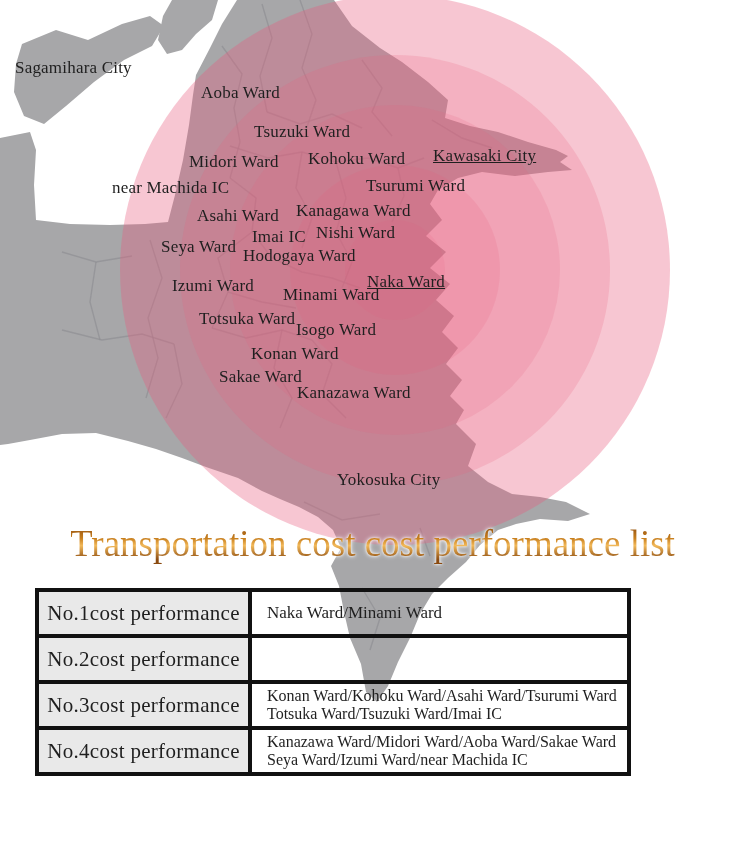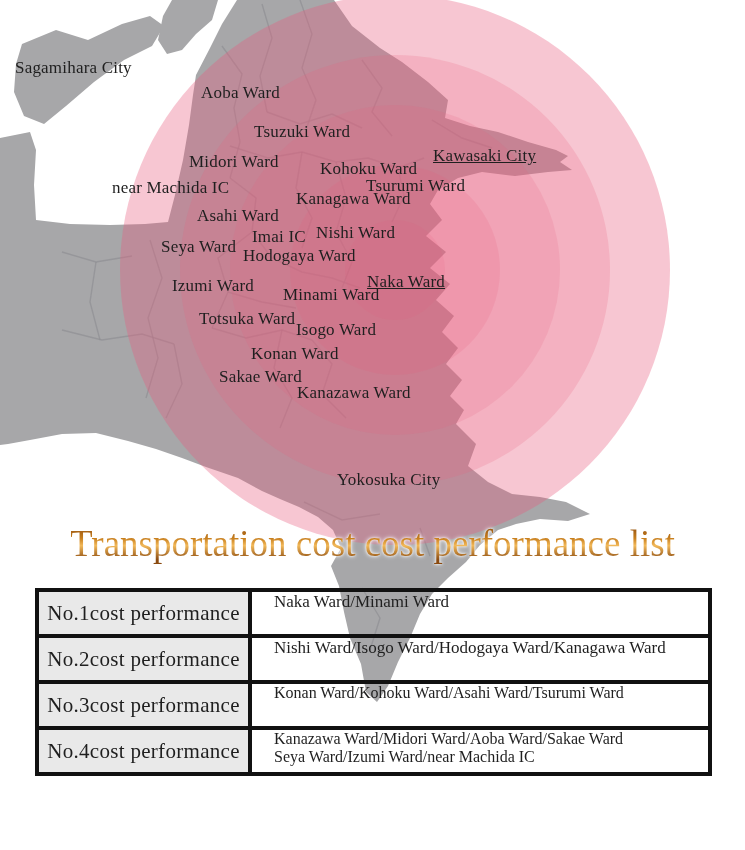--- a/index.html
+++ b/index.html
@@ -23,34 +23,34 @@
     font-size:37px; letter-spacing:0px;
     background:linear-gradient(180deg,
       var(--title-gold-dark,#8a4a10) 6%,
       var(--title-gold-mid,#c87f1e) 38%,
       var(--title-gold-light,#f2b95a) 55%,
       var(--title-gold-dark,#8a4a10) 88%);
     -webkit-background-clip:text; background-clip:text; color:transparent;
     filter: drop-shadow(0 0 1px rgba(255,255,255,.95)) drop-shadow(0 0 2px rgba(255,255,255,.8));
   }
   .cp-table {
-    position:absolute; z-index:4; left:35px; top:588px; width:677px;
+    position:absolute; z-index:4; left:35px; top:588px; width:596px;
     border:4px solid var(--table-border,#111); box-sizing:border-box;
   }
   .cp-row { display:flex; border-top:4px solid var(--table-border,#111); height:42px; }
   .cp-row:first-child { border-top:none; }
   .cell-rank {
     width:213px; flex:0 0 213px; background:var(--table-header-bg,#e9e9e9);
     border-right:4px solid var(--table-border,#111); box-sizing:border-box;
     display:flex; align-items:center; justify-content:center;
     font-size:21px; color:var(--text,#1f1f1f); letter-spacing:.3px;
   }
   .cell-wards {
-    flex:1; display:flex; flex-direction:column; justify-content:flex-start;
-    padding-left:22px; font-size:17px; color:var(--text,#1f1f1f); line-height:1.18;
+    flex:1; display:flex; flex-direction:column; justify-content:center;
+    padding-left:15px; font-size:17px; color:var(--text,#1f1f1f); line-height:1.18;
   }
   .cp-row.two-line .cell-wards { font-size:16px; line-height:1.12; }
   .cell-wards span:empty { display:none; }
 </style>
 </head>
 <body>
 
 <div class="stage">
 
   <svg class="map" width="745" height="850" viewBox="0 0 745 850" aria-hidden="true">
@@ -106,26 +106,26 @@
       <circle class="ring" cx="395" cy="270" r="105" fill-opacity="0.16"></circle>
       <circle class="ring" cx="395" cy="270" r="50" fill-opacity="0.12"></circle>
     </g>
   </svg>
 
   <div>
     <div class="map-label" style="left: 15px; top: 58px;">Sagamihara City</div>
     <div class="map-label" style="left: 201px; top: 83px;">Aoba Ward</div>
     <div class="map-label" style="left: 254px; top: 122px;">Tsuzuki Ward</div>
     <div class="map-label" style="left: 189px; top: 152px;">Midori Ward</div>
-    <div class="map-label" style="left: 320px; top: 149px; margin-top: 10px;">Kohoku Ward</div>
+    <div class="map-label" style="left: 308px; top: 149px;">Kohoku Ward</div>
     <div class="map-label" style="left: 433px; top: 146px; text-decoration: underline;">Kawasaki City</div>
     <div class="map-label" style="left: 112px; top: 178px;">near Machida IC</div>
     <div class="map-label" style="left: 366px; top: 176px;">Tsurumi Ward</div>
     <div class="map-label" style="left: 197px; top: 206px;">Asahi Ward</div>
-    <div class="map-label" style="left: 296px; top: 189px;">Kanagawa Ward</div>
+    <div class="map-label" style="left: 296px; top: 201px;">Kanagawa Ward</div>
     <div class="map-label" style="left: 252px; top: 227px;">Imai IC</div>
     <div class="map-label" style="left: 316px; top: 223px;">Nishi Ward</div>
     <div class="map-label" style="left: 161px; top: 237px;">Seya Ward</div>
     <div class="map-label" style="left: 243px; top: 246px;">Hodogaya Ward</div>
     <div class="map-label" style="left: 172px; top: 276px;">Izumi Ward</div>
     <div class="map-label" style="left: 367px; top: 272px; text-decoration: underline;">Naka Ward</div>
     <div class="map-label" style="left: 283px; top: 285px;">Minami Ward</div>
     <div class="map-label" style="left: 199px; top: 309px;">Totsuka Ward</div>
     <div class="map-label" style="left: 296px; top: 320px;">Isogo Ward</div>
     <div class="map-label" style="left: 251px; top: 344px;">Konan Ward</div>
@@ -139,29 +139,26 @@
   <div class="cp-table">
     <div class="cp-row">
       <div class="cell-rank">No.1cost performance</div>
       <div class="cell-wards">
         <span>Naka Ward/Minami Ward</span>
 
       </div>
     </div>
     <div class="cp-row">
       <div class="cell-rank">No.2cost performance</div>
-      <div class="cell-wards">
-        <span>Nishi Ward/Isogo Ward/Hodogaya Ward/Kanagawa Ward</span>
-
-      </div>
     </div>
     <div class="cp-row two-line">
       <div class="cell-rank">No.3cost performance</div>
       <div class="cell-wards">
         <span>Konan Ward/Kohoku Ward/Asahi Ward/Tsurumi Ward</span>
+        <span>Totsuka Ward/Tsuzuki Ward/Imai IC</span>
       </div>
     </div>
     <div class="cp-row two-line">
       <div class="cell-rank">No.4cost performance</div>
       <div class="cell-wards">
         <span>Kanazawa Ward/Midori Ward/Aoba Ward/Sakae Ward</span>
         <span>Seya Ward/Izumi Ward/near Machida IC</span>
       </div>
     </div>
   </div>

